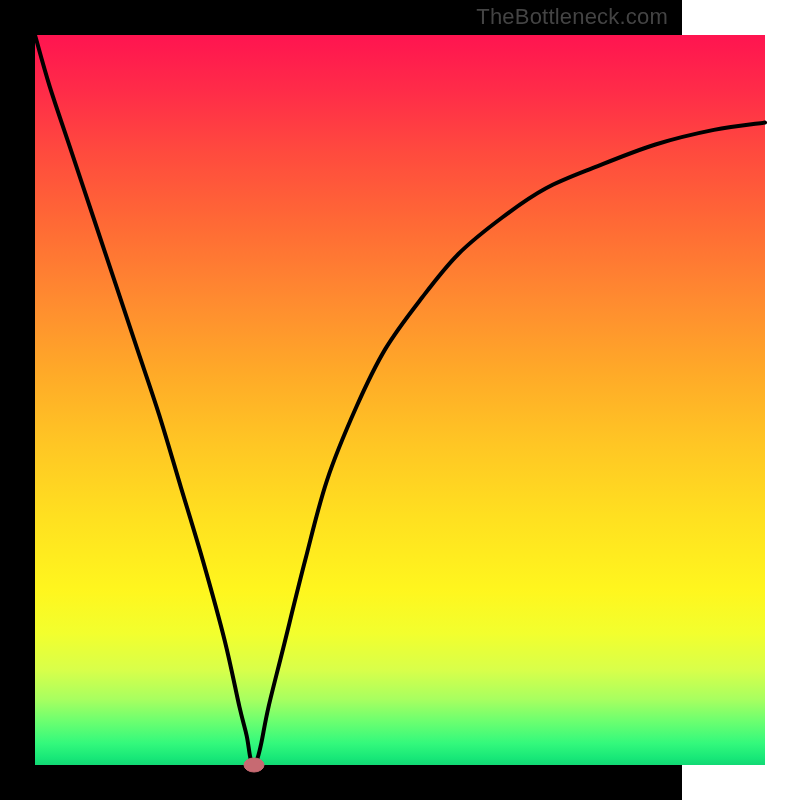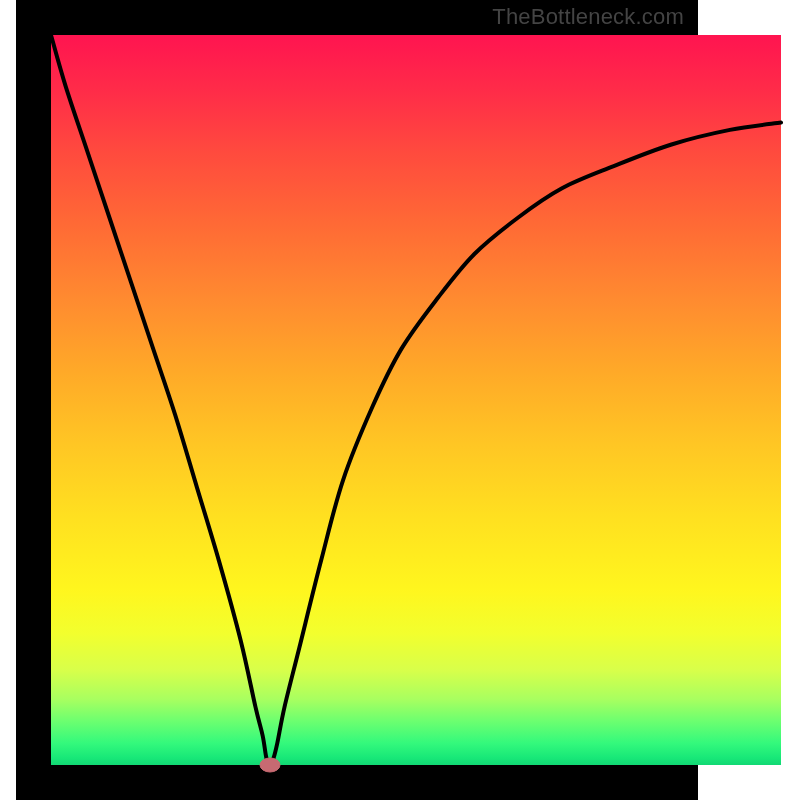--- a/index.html
+++ b/index.html
@@ -8,21 +8,20 @@
     width: 800px;
     height: 800px;
     overflow: hidden;
     font-family: Arial, Helvetica, sans-serif;
   }
   .frame {
     position: relative;
     width: 682px;
     height: 800px;
     background: #000;
-    margin-left: 16px;
   }
   .watermark {
     position: absolute;
     top: 4px;
     right: 14px;
     color: #555;
     font-size: 22px;
     opacity: 0.8;
     pointer-events: none;
     font-family: Arial, Helvetica, sans-serif;

